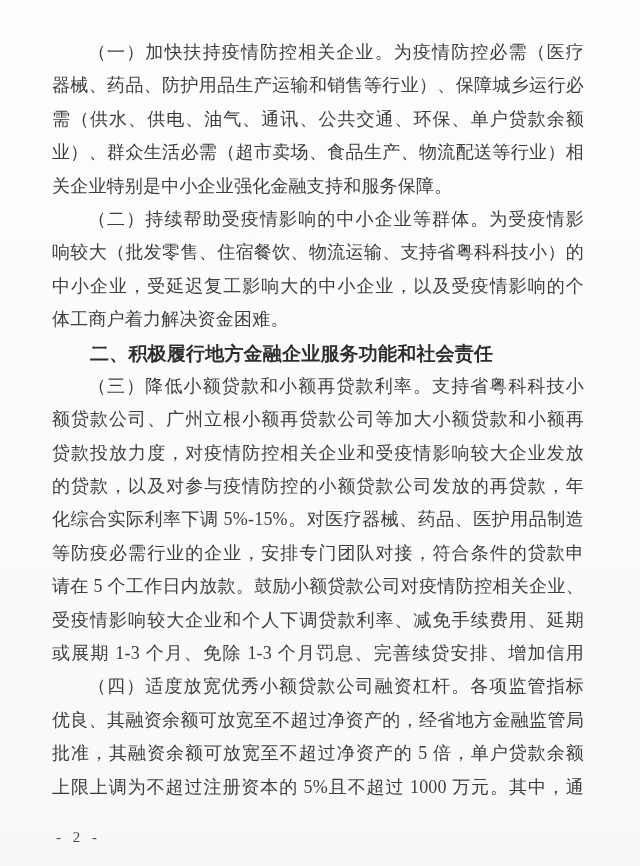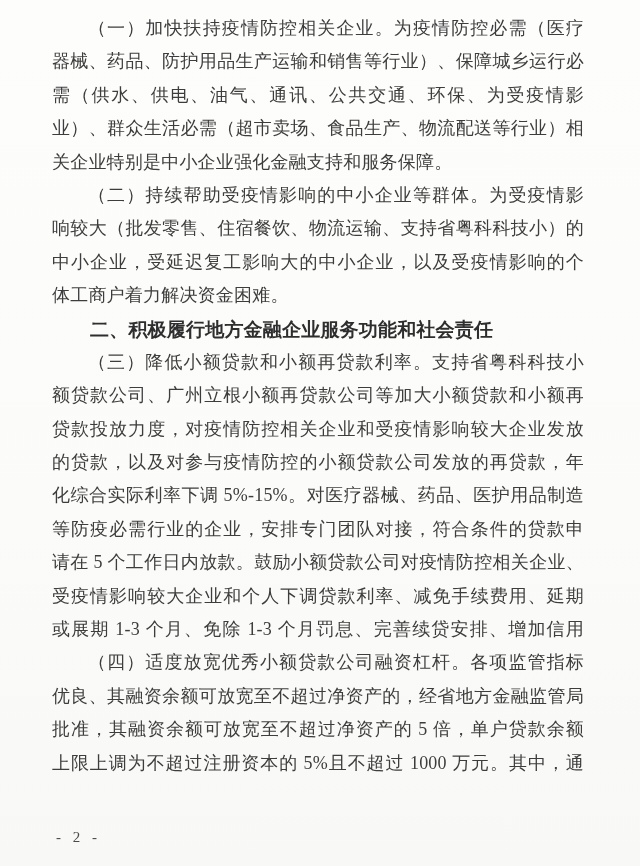--- a/index.html
+++ b/index.html
@@ -16,21 +16,21 @@
     position: relative;
     width: 640px;
     height: 866px;
     background: linear-gradient(180deg, #fdfdfc 0%, #fbfbf9 60%, #f8f8f6 100%);
     overflow: hidden;
   }
   .doc-body {
     position: absolute;
     left: 52px;
     right: 56px;
-    top: 12px;
+    top: 36px;
     color: #3d3d3d;
   }
   .line {
     font-size: 18px;
     height: 33.4px;
     line-height: 33.4px;
     text-align: justify;
     text-align-last: justify;
     text-justify: inter-character;
     white-space: nowrap;
@@ -61,21 +61,21 @@
     font-family: "Liberation Serif", serif;
   }
 </style>
 </head>
 <body>
 
 <div class="page">
   <div class="doc-body">
       <div class="line first">（一）加快扶持疫情防控相关企业。为疫情防控必需（医疗</div>
       <div class="line">器械、药品、防护用品生产运输和销售等行业）、保障城乡运行必</div>
-      <div class="line">需（供水、供电、油气、通讯、公共交通、环保、为受疫情影</div>
+      <div class="line">需（供水、供电、油气、通讯、公共交通、环保、单户贷款余额</div>
       <div class="line">业）、群众生活必需（超市卖场、食品生产、物流配送等行业）相</div>
       <div class="line last">关企业特别是中小企业强化金融支持和服务保障。</div>
       <div class="line first">（二）持续帮助受疫情影响的中小企业等群体。为受疫情影</div>
       <div class="line">响较大（批发零售、住宿餐饮、物流运输、支持省粤科科技小）的</div>
       <div class="line">中小企业，受延迟复工影响大的中小企业，以及受疫情影响的个</div>
       <div class="line last">体工商户着力解决资金困难。</div>
       <div class="line heading first last">二、积极履行地方金融企业服务功能和社会责任</div>
       <div class="line first">（三）降低小额贷款和小额再贷款利率。支持省粤科科技小</div>
       <div class="line">额贷款公司、广州立根小额再贷款公司等加大小额贷款和小额再</div>
       <div class="line">贷款投放力度，对疫情防控相关企业和受疫情影响较大企业发放</div>

